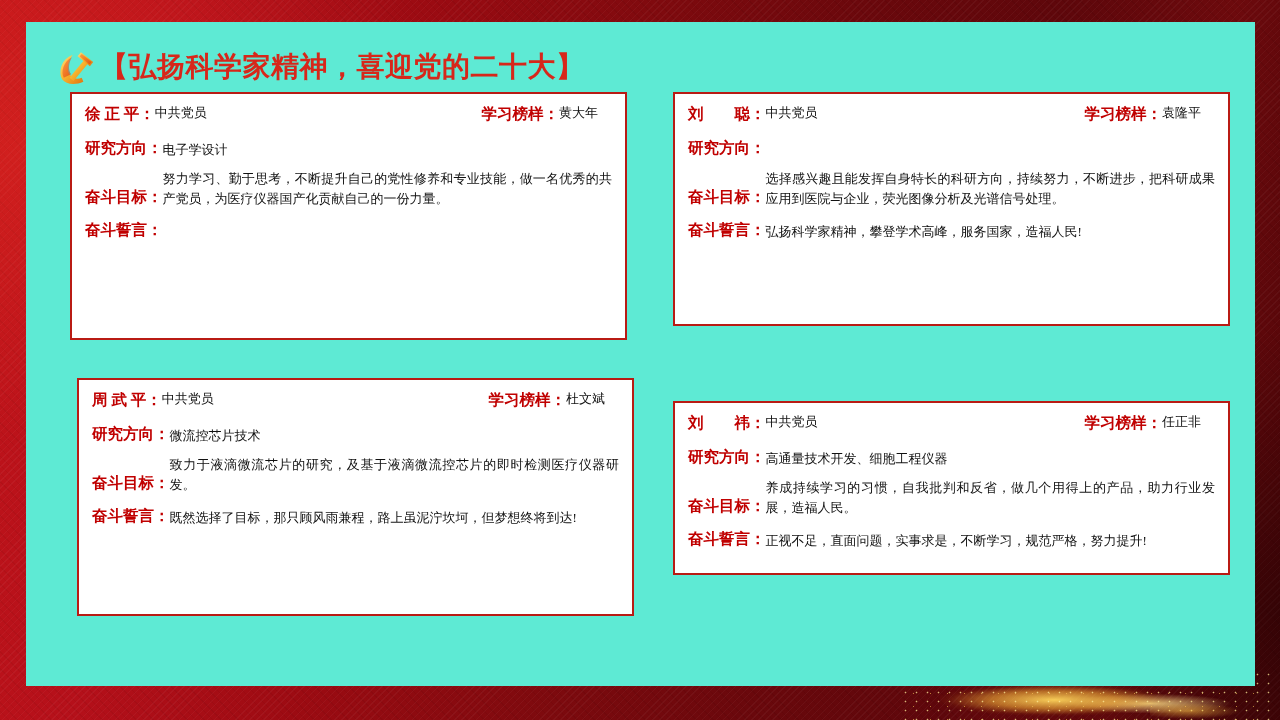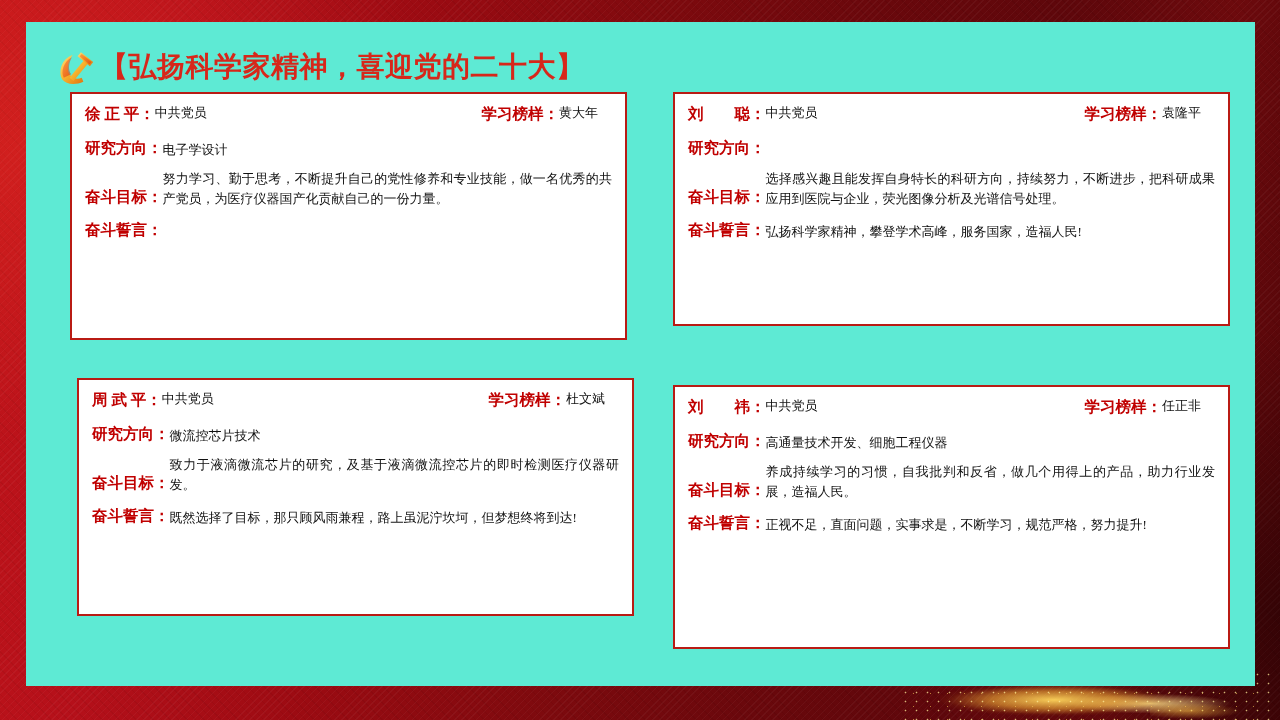--- a/index.html
+++ b/index.html
@@ -116,21 +116,21 @@
   }
   .card {
     position: absolute;
     border: 2px solid #b91b14;
     background: #fff;
     padding: 10px 13px 10px 13px;
   }
   .card.c1 { left: 0px;   top: 0px;   width: 557px; height: 248px; }
   .card.c2 { left: 603px; top: 0px;   width: 557px; height: 234px; }
   .card.c3 { left: 7px;   top: 286px; width: 557px; height: 238px; }
-  .card.c4 { left: 603px; top: 293px; width: 557px; height: 264px; }
+  .card.c4 { left: 603px; top: 309px; width: 557px; height: 174px; }
 
   
   .row {
     display: flex;
     align-items: flex-end;
     margin-bottom: 9px;
     font-size: 15.5px;
     line-height: 1.55;
   }
   .row:last-child { margin-bottom: 0; }

